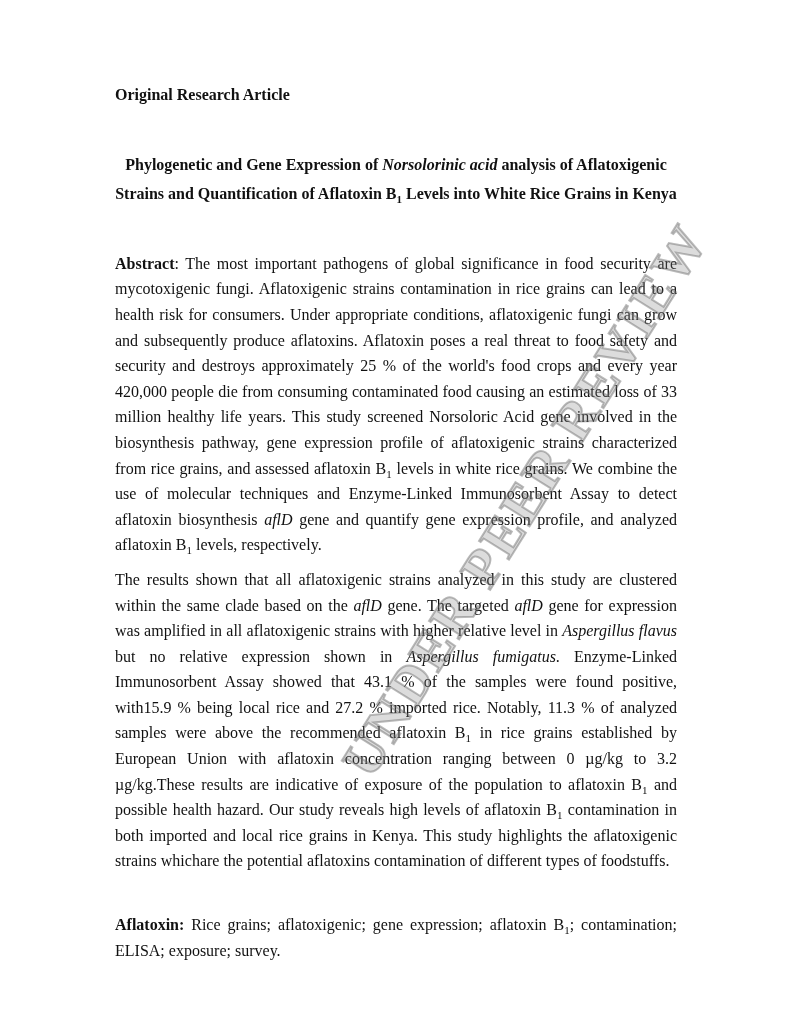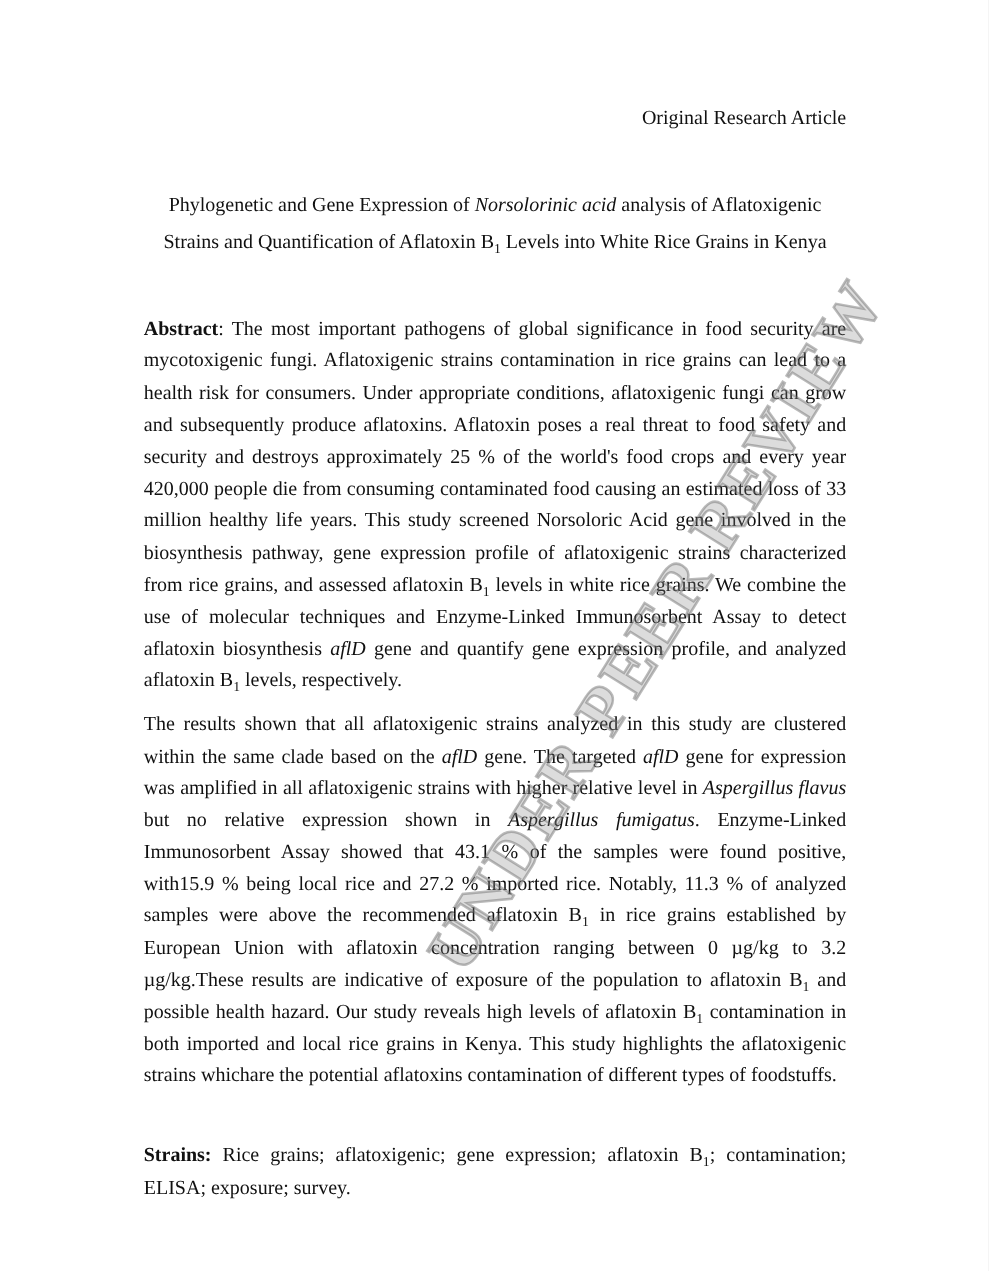--- a/index.html
+++ b/index.html
@@ -14,28 +14,28 @@
     margin: 0 auto;
     background: #ffffff;
     box-sizing: border-box;
     padding: 82px 114px 0 115px;
     overflow: hidden;
     font-family: "Liberation Serif", serif;
     font-size: 16px;
     color: #111111;
   }
   .article-type {
-    text-align: right;
-    font-weight: normal;
+    text-align: left;
+    font-weight: bold;
     margin: 0 0 0 0;
     line-height: 1.6;
   }
   .paper-title {
     text-align: center;
-    font-weight: normal;
+    font-weight: bold;
     font-size: 16px;
     margin: 42px 0 0 0;
     line-height: 1.85;
   }
   .para {
     text-align: justify;
     line-height: 1.6;
     margin: 0;
   }
   .abstract-para { margin-top: 42px; }
@@ -68,15 +68,15 @@
   <div class="watermark">UNDER PEER REVIEW</div>
 
   <p class="article-type">Original Research Article</p>
 
   <h1 class="paper-title"><span>Phylogenetic and Gene Expression of </span><span style="font-style: italic;">Norsolorinic acid</span><span> analysis of Aflatoxigenic Strains and Quantification of Aflatoxin B</span><sub>1</sub><span> Levels into White Rice Grains in Kenya</span></h1>
 
   <p class="para abstract-para"><span class="bold-label">Abstract</span><span><span>: The most important pathogens of global significance in food security are mycotoxigenic fungi. Aflatoxigenic strains contamination in rice grains can lead to a health risk for consumers. Under appropriate conditions, aflatoxigenic fungi can grow and subsequently produce aflatoxins.  Aflatoxin poses a real threat to food safety and security and destroys approximately 25 % of the world's food crops and every year 420,000 people die from consuming contaminated food causing an estimated loss of 33 million healthy life years. This study screened Norsoloric Acid gene involved in the biosynthesis pathway, gene expression profile of aflatoxigenic strains characterized from rice grains, and assessed aflatoxin B</span><sub>1</sub><span> levels in white rice grains. We combine the use of molecular techniques and Enzyme-Linked Immunosorbent Assay to detect aflatoxin biosynthesis </span><span style="font-style: italic;">aflD</span><span> gene and quantify gene expression profile, and analyzed aflatoxin B</span><sub>1</sub><span> levels, respectively.</span></span></p>
 
   <p class="para results-para"><span>The results shown that all aflatoxigenic strains analyzed in this study are clustered within the same clade based on the </span><span style="font-style: italic;">aflD</span><span> gene. The targeted </span><span style="font-style: italic;">aflD</span><span> gene for expression was amplified in all aflatoxigenic strains with higher relative level in </span><span style="font-style: italic;">Aspergillus flavus</span><span> but no relative expression shown in </span><span style="font-style: italic;">Aspergillus fumigatus</span><span>. Enzyme-Linked Immunosorbent Assay showed that 43.1 % of the samples were found positive, with15.9 % being local rice and 27.2 % imported rice. Notably, 11.3 % of analyzed samples were above the recommended aflatoxin B</span><sub>1</sub><span> in rice grains established by European Union with aflatoxin concentration ranging between 0 µg/kg to 3.2 µg/kg.These results are indicative of exposure of the population to aflatoxin B</span><sub>1</sub><span> and possible health hazard. Our study reveals high levels of aflatoxin B</span><sub>1</sub><span> contamination in both imported and local rice grains in Kenya. This study highlights the aflatoxigenic strains whichare the potential aflatoxins contamination of different types of foodstuffs.</span></p>
 
-  <p class="para keywords-para"><span class="bold-label">Strains:</span><span><span> Rice grains; aflatoxigenic; gene expression; aflatoxin B</span><sub>1</sub><span>; contamination; ELISA; exposure; survey.</span></span></p>
+  <p class="para keywords-para"><span class="bold-label">Aflatoxin:</span><span><span> Rice grains; aflatoxigenic; gene expression; aflatoxin B</span><sub>1</sub><span>; contamination; ELISA; exposure; survey.</span></span></p>
 
 </div>
 
 </body></html>

